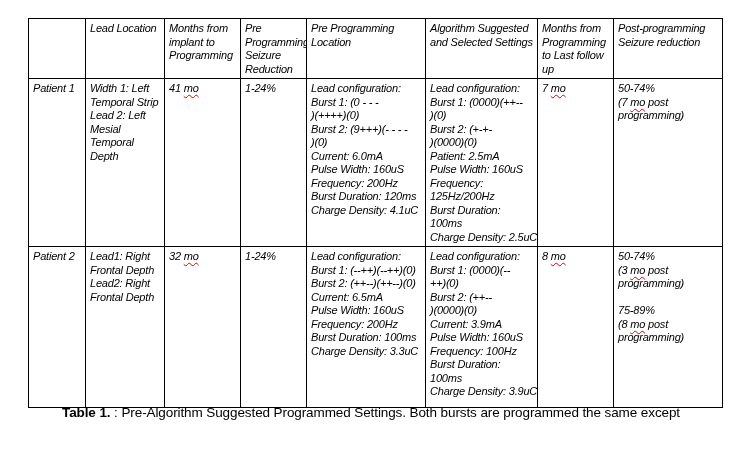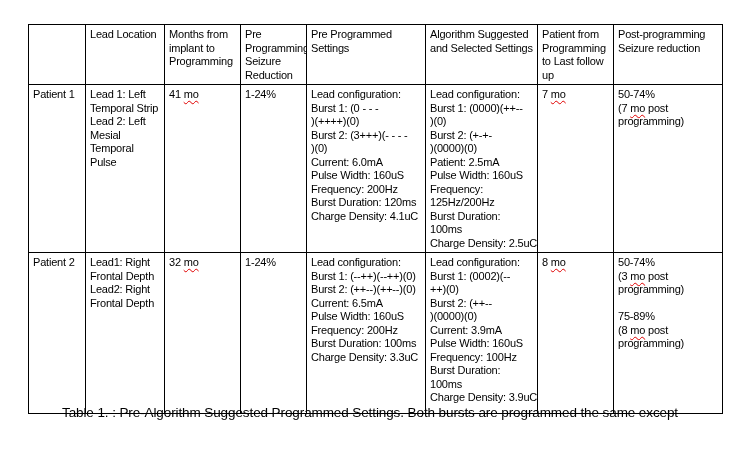--- a/index.html
+++ b/index.html
@@ -8,24 +8,25 @@
     width: 750px;
     height: 459px;
     background: #ffffff;
     color: #000000;
     font-family: "Liberation Sans", sans-serif;
     overflow: hidden;
   }
   table.main {
     position: absolute;
     left: 28px;
-    top: 24px;
+    top: 18px;
     width: 694px;
     border-collapse: collapse;
     table-layout: fixed;
+    font-style: italic;
   }
   table.main td {
     border: 1px solid #000000;
     vertical-align: top;
     padding: 3px 2px 2px 4px;
     font-size: 11px;
     line-height: 13.5px;
     letter-spacing: -0.2px;
     overflow: hidden;
   }
@@ -42,21 +43,21 @@
   }
   .caption {
     position: absolute;
     left: 62px;
     top: 402px;
     width: 660px;
     font-size: 13.5px;
     line-height: 22.5px;
     letter-spacing: -0.1px;
   }
-  .bold { font-weight: normal; margin-top: 30px; }
+  .bold { font-weight: bold; margin-top: 30px; }
 </style>
 </head>
 <body>
 
 <div class="page">
 
   <table class="main">
     <colgroup>
       <col style="width:57px">
         <col style="width:79px">
@@ -66,46 +67,46 @@
         <col style="width:112px">
         <col style="width:76px">
         <col style="width:109px">
     </colgroup>
     <tbody>
         <tr class="hdr">
       <td></td>
       <td>Lead Location</td>
       <td>Months from implant to Programming</td>
       <td>Pre Programming Seizure Reduction</td>
-      <td>Pre Programmed Settings</td>
+      <td>Pre Programming Location</td>
       <td>Algorithm Suggested and Selected Settings</td>
-      <td>Patient from Programming to Last follow up</td>
+      <td>Months from Programming to Last follow up</td>
       <td>Post-programming Seizure reduction</td>
     </tr>
     <tr class="r1">
       <td>Patient 1</td>
       <td>
-            <div class="line"><span>Lead 1: Left</span></div>
+            <div class="line"><span>Width 1: Left</span></div>
             <div class="line"><span>Temporal Strip</span></div>
             <div class="line"><span>Lead 2: Left</span></div>
             <div class="line"><span>Mesial</span></div>
             <div class="line"><span>Temporal</span></div>
-            <div class="line"><span>Pulse</span></div>
+            <div class="line"><span>Depth</span></div>
           </td>
       <td>
             <div class="line"><span>41 </span><span class="sq">mo</span></div>
           </td>
       <td>
             <div class="line"><span>1-24%</span></div>
           </td>
       <td>
             <div class="line"><span>Lead configuration:</span></div>
             <div class="line"><span>Burst 1: (0 - - -</span></div>
             <div class="line"><span>)(++++)(0)</span></div>
-            <div class="line"><span>Burst 2: (3+++)(- - - -</span></div>
+            <div class="line"><span>Burst 2: (9+++)(- - - -</span></div>
             <div class="line"><span>)(0)</span></div>
             <div class="line"><span>Current: 6.0mA</span></div>
             <div class="line"><span>Pulse Width: 160uS</span></div>
             <div class="line"><span>Frequency: 200Hz</span></div>
             <div class="line"><span>Burst Duration: 120ms</span></div>
             <div class="line"><span>Charge Density: 4.1uC</span></div>
           </td>
       <td>
             <div class="line"><span>Lead configuration:</span></div>
             <div class="line"><span>Burst 1: (0000)(++--</span></div>
@@ -148,21 +149,21 @@
             <div class="line"><span>Burst 1: (--++)(--++)(0)</span></div>
             <div class="line"><span>Burst 2: (++--)(++--)(0)</span></div>
             <div class="line"><span>Current: 6.5mA</span></div>
             <div class="line"><span>Pulse Width: 160uS</span></div>
             <div class="line"><span>Frequency: 200Hz</span></div>
             <div class="line"><span>Burst Duration: 100ms</span></div>
             <div class="line"><span>Charge Density: 3.3uC</span></div>
           </td>
       <td>
             <div class="line"><span>Lead configuration:</span></div>
-            <div class="line"><span>Burst 1: (0002)(--</span></div>
+            <div class="line"><span>Burst 1: (0000)(--</span></div>
             <div class="line"><span>++)(0)</span></div>
             <div class="line"><span>Burst 2: (++--</span></div>
             <div class="line"><span>)(0000)(0)</span></div>
             <div class="line"><span>Current: 3.9mA</span></div>
             <div class="line"><span>Pulse Width: 160uS</span></div>
             <div class="line"><span>Frequency: 100Hz</span></div>
             <div class="line"><span>Burst Duration:</span></div>
             <div class="line"><span>100ms</span></div>
             <div class="line"><span>Charge Density: 3.9uC</span></div>
           </td>

